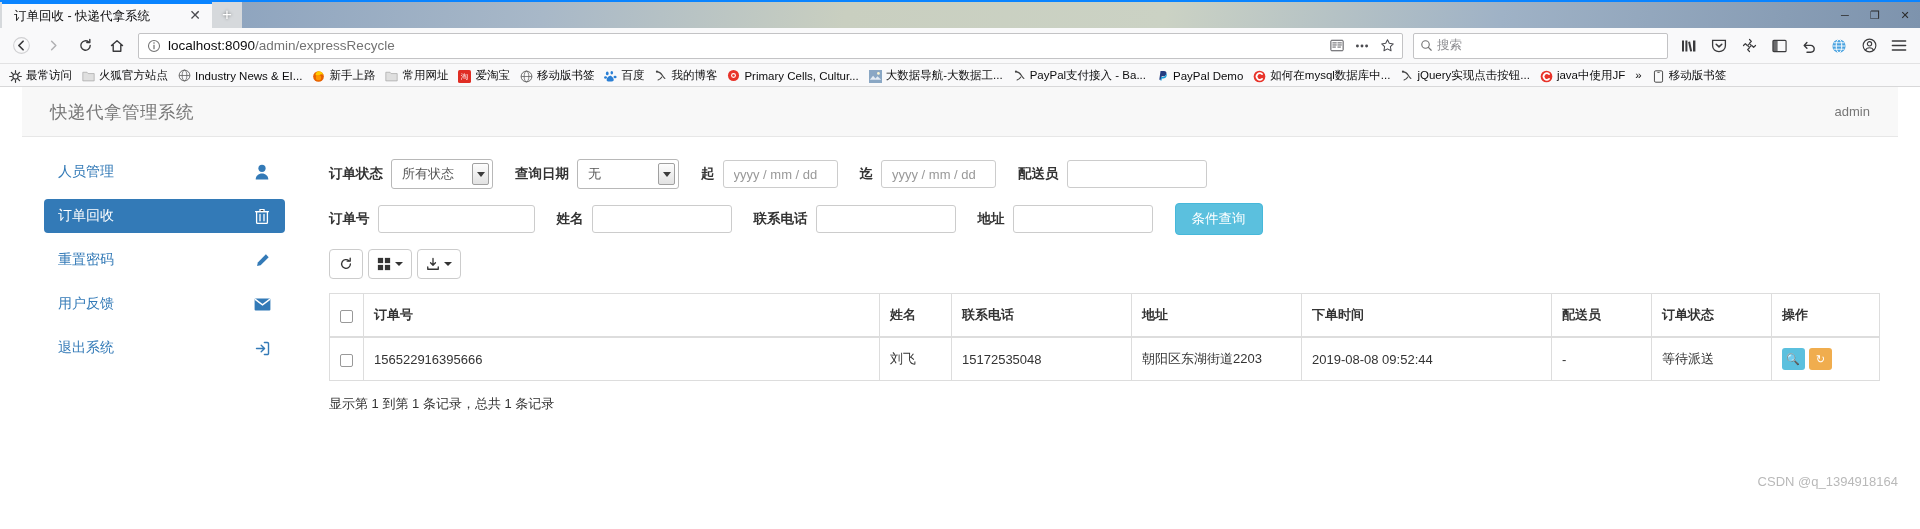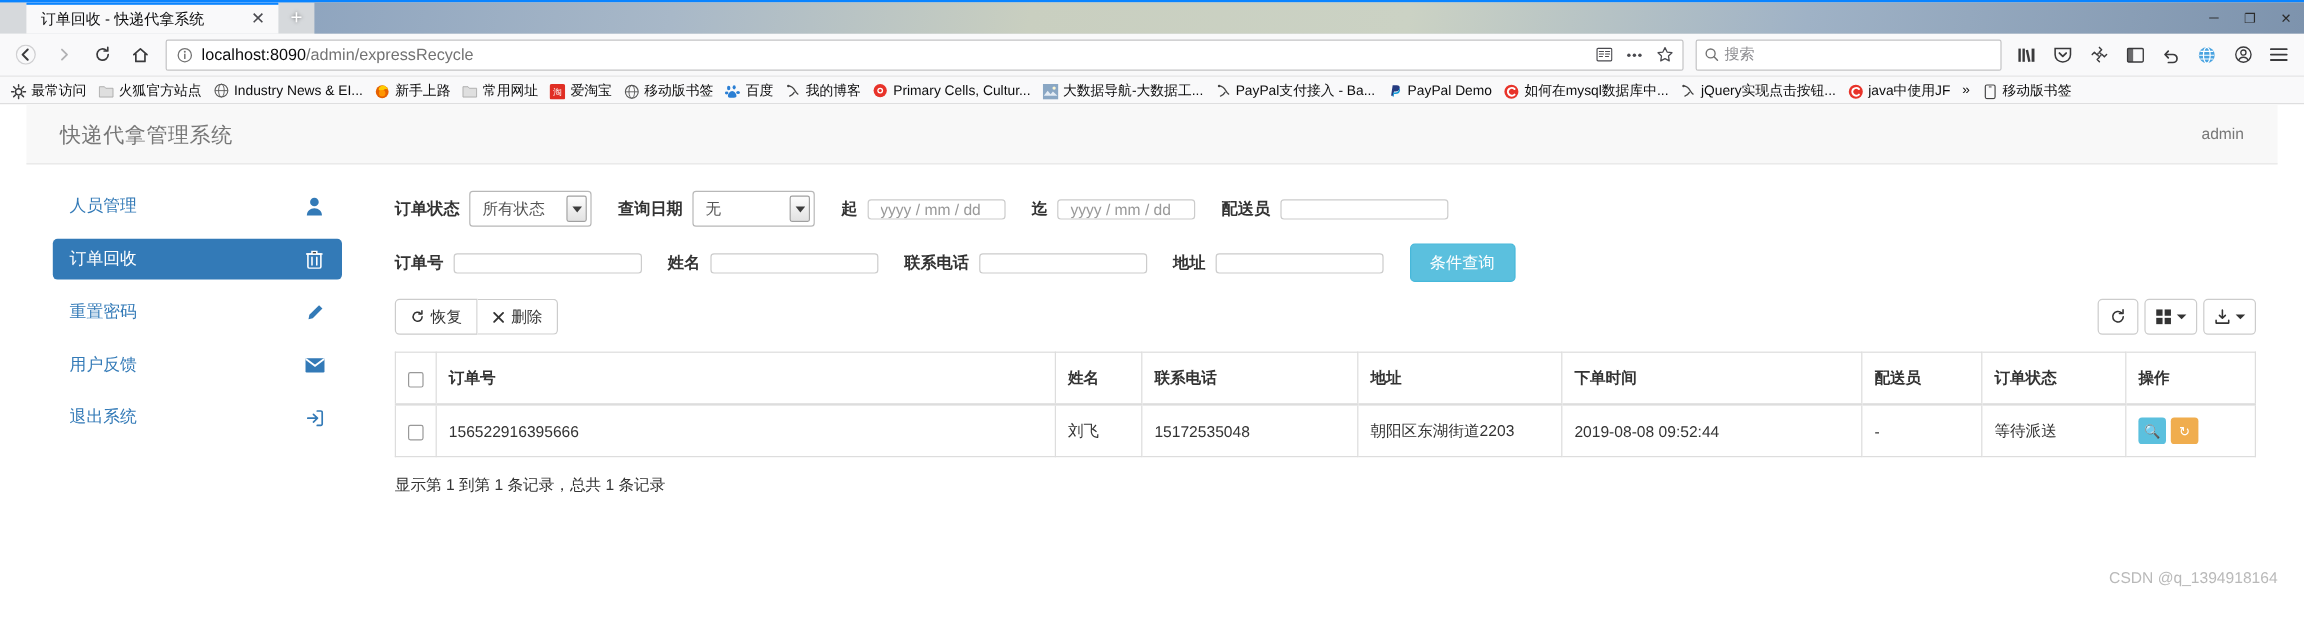--- a/index.html
+++ b/index.html
@@ -11,21 +11,20 @@
     font-family: "Liberation Sans", "DejaVu Sans", sans-serif;
   }
 
   
   .browser { width: 1920px; background: #f9f9fa; }
 
   .titlebar {
     height: 28px; background: #d6d9dc; position: relative;
     display: flex; align-items: flex-end;
     border-top: 2px solid #0a84ff;
-    padding-left: 20px;
   }
   .tab {
     height: 26px; background: #f9f9fa; border-top: 2px solid #0a84ff;
     display: flex; align-items: center; padding: 0 8px 0 12px;
     min-width: 210px; max-width: 210px; margin-left: 2px;
     font-size: 12.5px; color: #0c0c0d; position: relative;
   }
   .tab-title {
     flex: 1; white-space: nowrap; overflow: hidden; text-overflow: ellipsis;
     font-size: 12.5px;
@@ -136,21 +135,21 @@
     width: 17px; height: 22px; margin: 0 3px 0 8px;
     border: 1px solid #a0a0a0; border-radius: 2px;
     background: linear-gradient(#fdfdfd,#e2e2e2);
     display: flex; align-items: center; justify-content: center;
   }
   .fselect .arrow i {
     border-left: 4px solid transparent; border-right: 4px solid transparent;
     border-top: 5px solid #3c3c3c; display: block;
   }
   .finput {
-    height: 17px; border: 1px solid #ccc; border-radius: 3px;
+    height: 28px; border: 1px solid #ccc; border-radius: 3px;
     background: #fff; font-size: 13px; color: #555;
     padding: 0 10px; margin-right: 22px; outline: none;
     font-family: inherit;
   }
   .finput::placeholder { color: #999; }
   .finput.date { width: 115px; color: #777; }
   .btn-query {
     height: 32px; background: #5bc0de; border: 1px solid #46b8da;
     border-radius: 4px; color: #fff; font-size: 13.5px;
     padding: 0 16px; cursor: pointer; font-family: inherit;
@@ -615,35 +614,20 @@
           <input class="finput" style="width: 140px;">
 
           <span class="flabel">地址</span>
           <input class="finput" style="width: 140px;">
 
           <button class="btn-query">条件查询</button>
         </div>
       </div>
 
       <div class="toolbar">
-        <div class="btn-group">
-          <button class="btn-grey">
-            <svg width="12" height="12" viewBox="0 0 16 16">
-                <path d="M13 8a5 5 0 1 1-1.6-3.7" fill="none" stroke="#333" stroke-width="1.7" stroke-linecap="round"></path>
-                <path d="M12.8 1.4v3.4h-3.4" fill="none" stroke="#333" stroke-width="1.7" stroke-linecap="round" stroke-linejoin="round"></path>
-              </svg>
-            <span>恢复</span>
-          </button>
-          <button class="btn-grey">
-            <svg width="11" height="11" viewBox="0 0 16 16">
-                <path d="M2.6 2.6l10.8 10.8M13.4 2.6L2.6 13.4" stroke="#333" stroke-width="2.3" stroke-linecap="round"></path>
-              </svg>
-            <span>删除</span>
-          </button>
-        </div>
         <div class="tools-right">
           <div class="tbtn">
             <svg width="14" height="14" viewBox="0 0 16 16">
                 <path d="M13 8a5 5 0 1 1-1.6-3.7" fill="none" stroke="#333" stroke-width="1.5" stroke-linecap="round"></path>
                 <path d="M12.8 1.4v3.4h-3.4" fill="none" stroke="#333" stroke-width="1.5" stroke-linecap="round" stroke-linejoin="round"></path>
               </svg>
           </div>
           <div class="tbtn">
             <svg width="14" height="14" viewBox="0 0 16 16">
                 <rect x="1" y="1" width="6" height="6" fill="#333"></rect>

